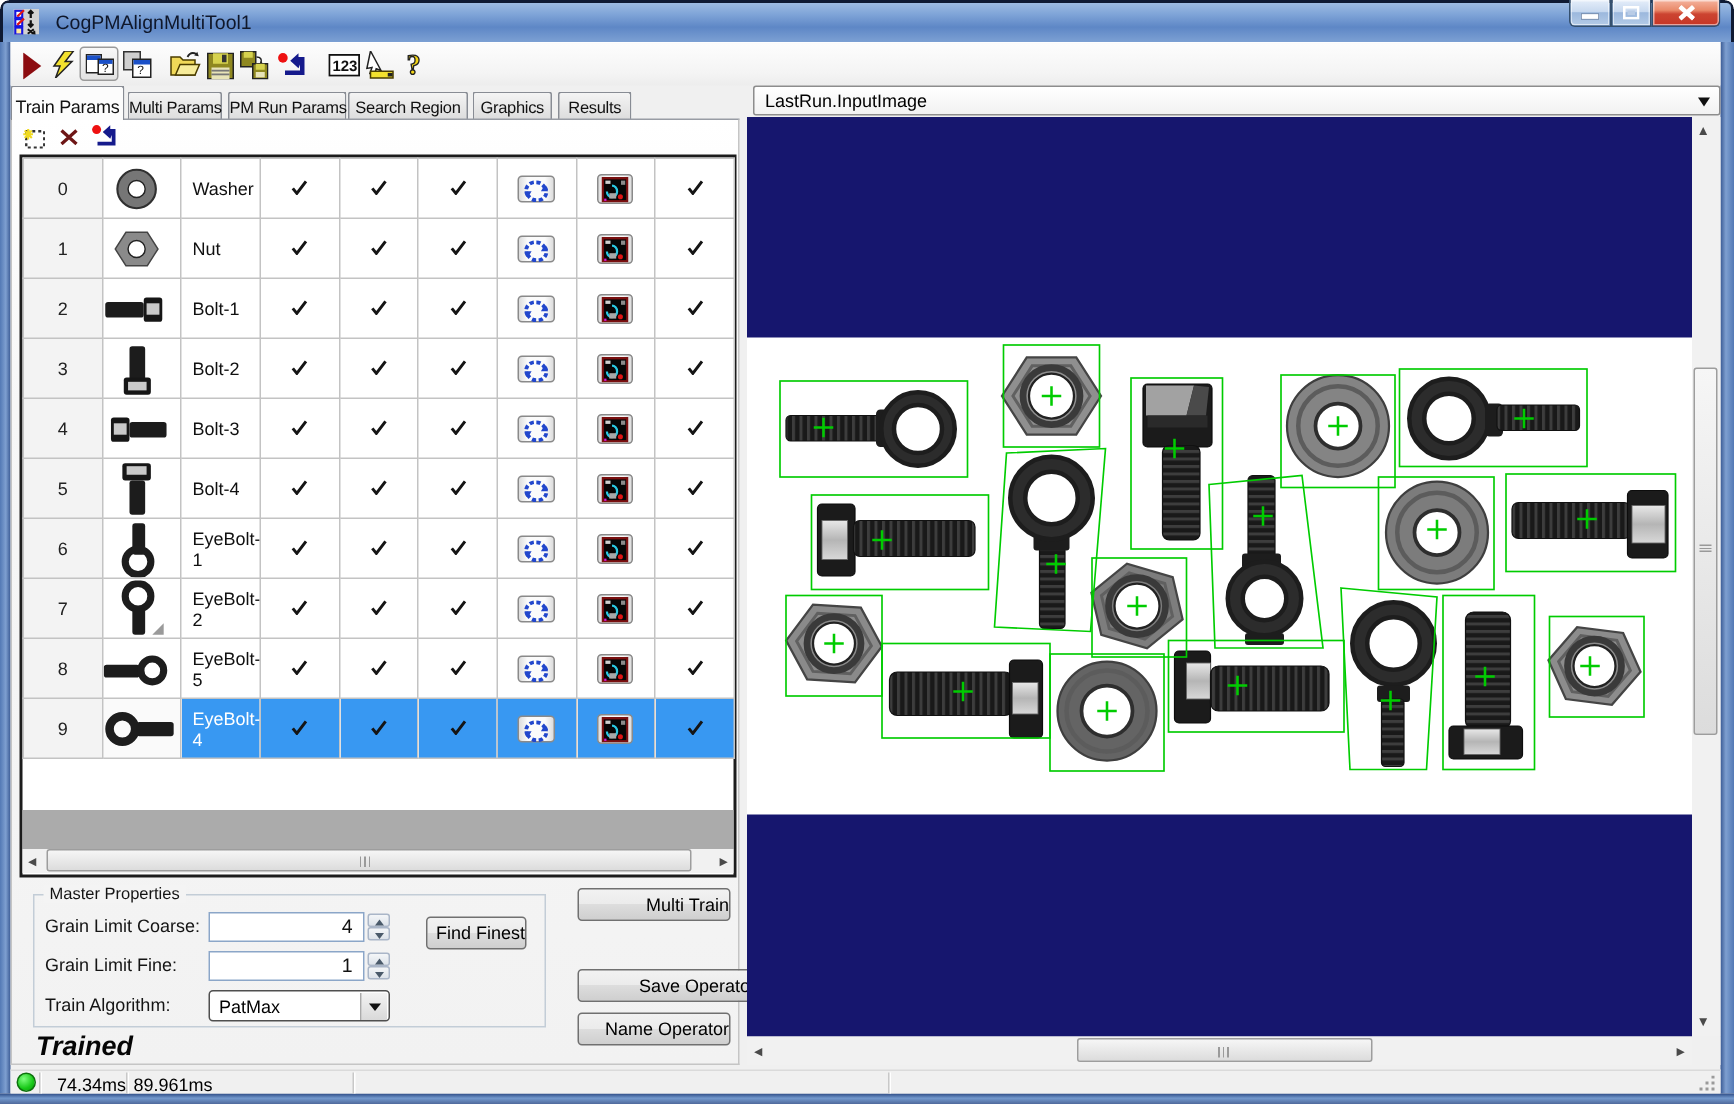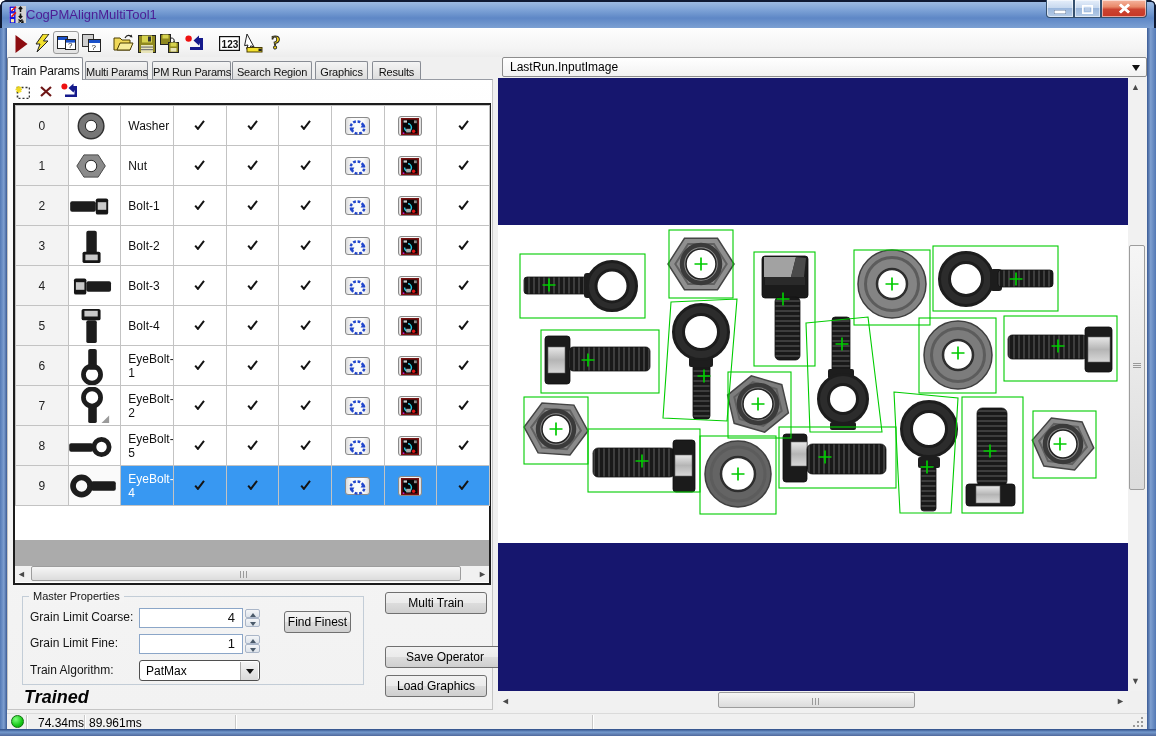--- a/index.html
+++ b/index.html
@@ -4,21 +4,21 @@
 html,body{width:1156px;height:736px;font-family:"Liberation Sans",sans-serif;overflow:hidden;position:relative;background:#f0f0f0}
 .abs{position:absolute}
 
 #title{left:0;top:0;width:1156px;height:28px;background:linear-gradient(180deg,#9dbbe2 0%,#80a5d8 28%,#5e87c6 62%,#7ca0d3 100%);border:2px solid #0f1a33;border-bottom:none;border-radius:5px 5px 0 0}
 #cornL{left:0;top:0;width:6px;height:6px;background:radial-gradient(circle at 6px 6px, transparent 5.5px, #fff 6px)}
 #cornR{left:1150px;top:0;width:6px;height:6px;background:radial-gradient(circle at 0px 6px, transparent 5.5px, #fff 6px)}
 #brdL{left:0;top:28px;width:7px;height:701px;background:linear-gradient(90deg,#5379b5,#7e9fd0 55%,#3a5a94)}
 #brdR{left:1147px;top:28px;width:9px;height:701px;background:linear-gradient(90deg,#3a5a94,#7e9fd0 40%,#5379b5)}
 #brdB{left:0;top:729px;width:1156px;height:7px;background:linear-gradient(180deg,#2e4c86,#7399cd 45%,#50699c)}
 #ticon{left:9px;top:6px}
-#ttext{left:26px;top:7px;font-size:13px;color:#4c1d95}
+#ttext{left:37px;top:7px;font-size:13px;color:#0f172a}
 .wbtn{position:absolute;top:0;height:18px;border:1px solid #35506e;border-top:none;box-shadow:inset 0 0 0 1px rgba(255,255,255,.55);text-align:center}
 #bmin{left:1046px;width:28px;border-radius:0 0 0 4px;background:linear-gradient(180deg,#e5eefa 0%,#c8d9ef 45%,#9cb8dd 50%,#b4cbe7 100%)}
 #bmax{left:1074px;width:27px;background:linear-gradient(180deg,#e5eefa 0%,#c8d9ef 45%,#9cb8dd 50%,#b4cbe7 100%)}
 #bcls{left:1101px;width:46px;border-radius:0 0 4px 0;background:linear-gradient(180deg,#f5b49f 0%,#e98969 40%,#cc4431 55%,#c63626 100%)}
 
 #tbar{left:7px;top:28px;width:1140px;height:29px;background:linear-gradient(180deg,#fdfdfd,#f4f4f4 70%,#ededed);border-top:1px solid #fff}
 .ti{position:absolute}
 .tbtn{position:absolute;border:1px solid #9a9a9a;border-radius:3px;background:linear-gradient(180deg,#f8f8f8,#e2e2e2)}
 
 .tab{position:absolute;top:61px;height:19px;border:1px solid #888c94;border-bottom:none;background:linear-gradient(180deg,#f4f4f4,#dcdcdc);font-size:11px;letter-spacing:-0.2px;color:#111;text-align:center;padding-top:4px;border-radius:2px 2px 0 0;white-space:nowrap}
@@ -54,21 +54,21 @@
 
 #mp{left:22px;top:596px;width:342px;height:89px;border:1px solid #c3cdd7}
 #mplbl{left:29px;top:590px;background:#f4f4f4;padding:0 4px;font-size:11px;color:#141414}
 .lbl{position:absolute;font-size:12px;color:#141414}
 .spin{position:absolute;width:104px;height:20px;border:1px solid #8ba6c8;background:#fff;font-size:13px;color:#111;text-align:right;padding-right:7px;line-height:18px}
 .spbtns{position:absolute;width:15px;height:18px}
 .spb{position:absolute;left:0;width:15px;height:9px;border:1px solid #aab6c8;background:linear-gradient(180deg,#f4f6f8,#dde3ea);border-radius:2px}
 .spb:after{content:"";position:absolute;left:4px;border-left:3px solid transparent;border-right:3px solid transparent}
 .spbU:after{top:2.5px;border-bottom:4px solid #4a5a6a}
 .spbD:after{top:3px;border-top:4px solid #4a5a6a}
-.btn{position:absolute;border:1px solid #707070;border-radius:3px;background:linear-gradient(180deg,#f2f2f2,#ebebeb 50%,#dddddd 50%,#cfcfcf);font-size:12px;color:#000;text-align:center}
+.btn{position:absolute;border:1px solid #707070;border-radius:3px;background:linear-gradient(180deg,#f2f2f2,#ebebeb 50%,#dddddd 50%,#cfcfcf);font-size:12px;color:#000;text-align:right}
 #combo{position:absolute;left:139px;top:660px;width:121px;height:21px;border:1.5px solid #4f4f4f;background:#fff;border-radius:3px}
 #combo .t{position:absolute;left:6px;top:3px;font-size:12px;color:#000}
 #combo .a{position:absolute;right:1px;top:1px;width:18px;height:18px;background:linear-gradient(180deg,#f3f3f3,#d9d9d9);border-left:1px solid #aaa}
 #combo .a:after{content:"";position:absolute;left:5px;top:7px;border-left:4px solid transparent;border-right:4px solid transparent;border-top:5px solid #111}
 #trained{left:24px;top:687px;font-size:18px;font-weight:bold;font-style:italic;color:#050505}
 
 #rcombo{left:502px;top:57px;width:645px;height:20px;border:1px solid #8d8d8d;background:linear-gradient(180deg,#fff,#f2f2f2);border-radius:2px}
 #rcombo .t{position:absolute;left:7px;top:2px;font-size:12px;color:#000}
 #rcombo .a{position:absolute;right:6px;top:7px;border-left:4.5px solid transparent;border-right:4.5px solid transparent;border-top:6px solid #101010}
 #disp{left:498px;top:78px;width:630px;height:613px;background:#16166e}
@@ -594,21 +594,21 @@
     <div class="spb spbD" style="top:9px"></div>
   </div>
 <div class="lbl" style="left:30px;top:663px">Train Algorithm:</div>
 <div id="combo">
     <span class="t">PatMax</span>
     <span class="a"></span>
   </div>
 <div class="btn" style="left:284px;top:611px;width:67px;height:22px;line-height:21px">Find Finest</div>
 <div class="btn" style="left:385px;top:592px;width:102px;height:22px;line-height:21px">Multi Train</div>
 <div class="btn" style="left:385px;top:646px;width:120px;height:22px;line-height:21px">Save Operator</div>
-<div class="btn" style="left:385px;top:675px;width:102px;height:22px;line-height:21px">Load Graphics</div>
+<div class="btn" style="left:385px;top:675px;width:102px;height:22px;line-height:21px">Name Operator</div>
 <div class="abs" id="trained">Trained</div>
 <div id="rcombo" class="abs">
     <span class="t">LastRun.InputImage</span>
     <span class="a"></span>
   </div>
 <div class="abs" id="disp">
 <div class="abs" id="iband"><svg width="630" height="318" viewBox="0 0 630 318">
 <defs>
 <pattern id="thH" patternUnits="userSpaceOnUse" width="5" height="40">
  <rect width="5" height="40" fill="#191919"></rect>

